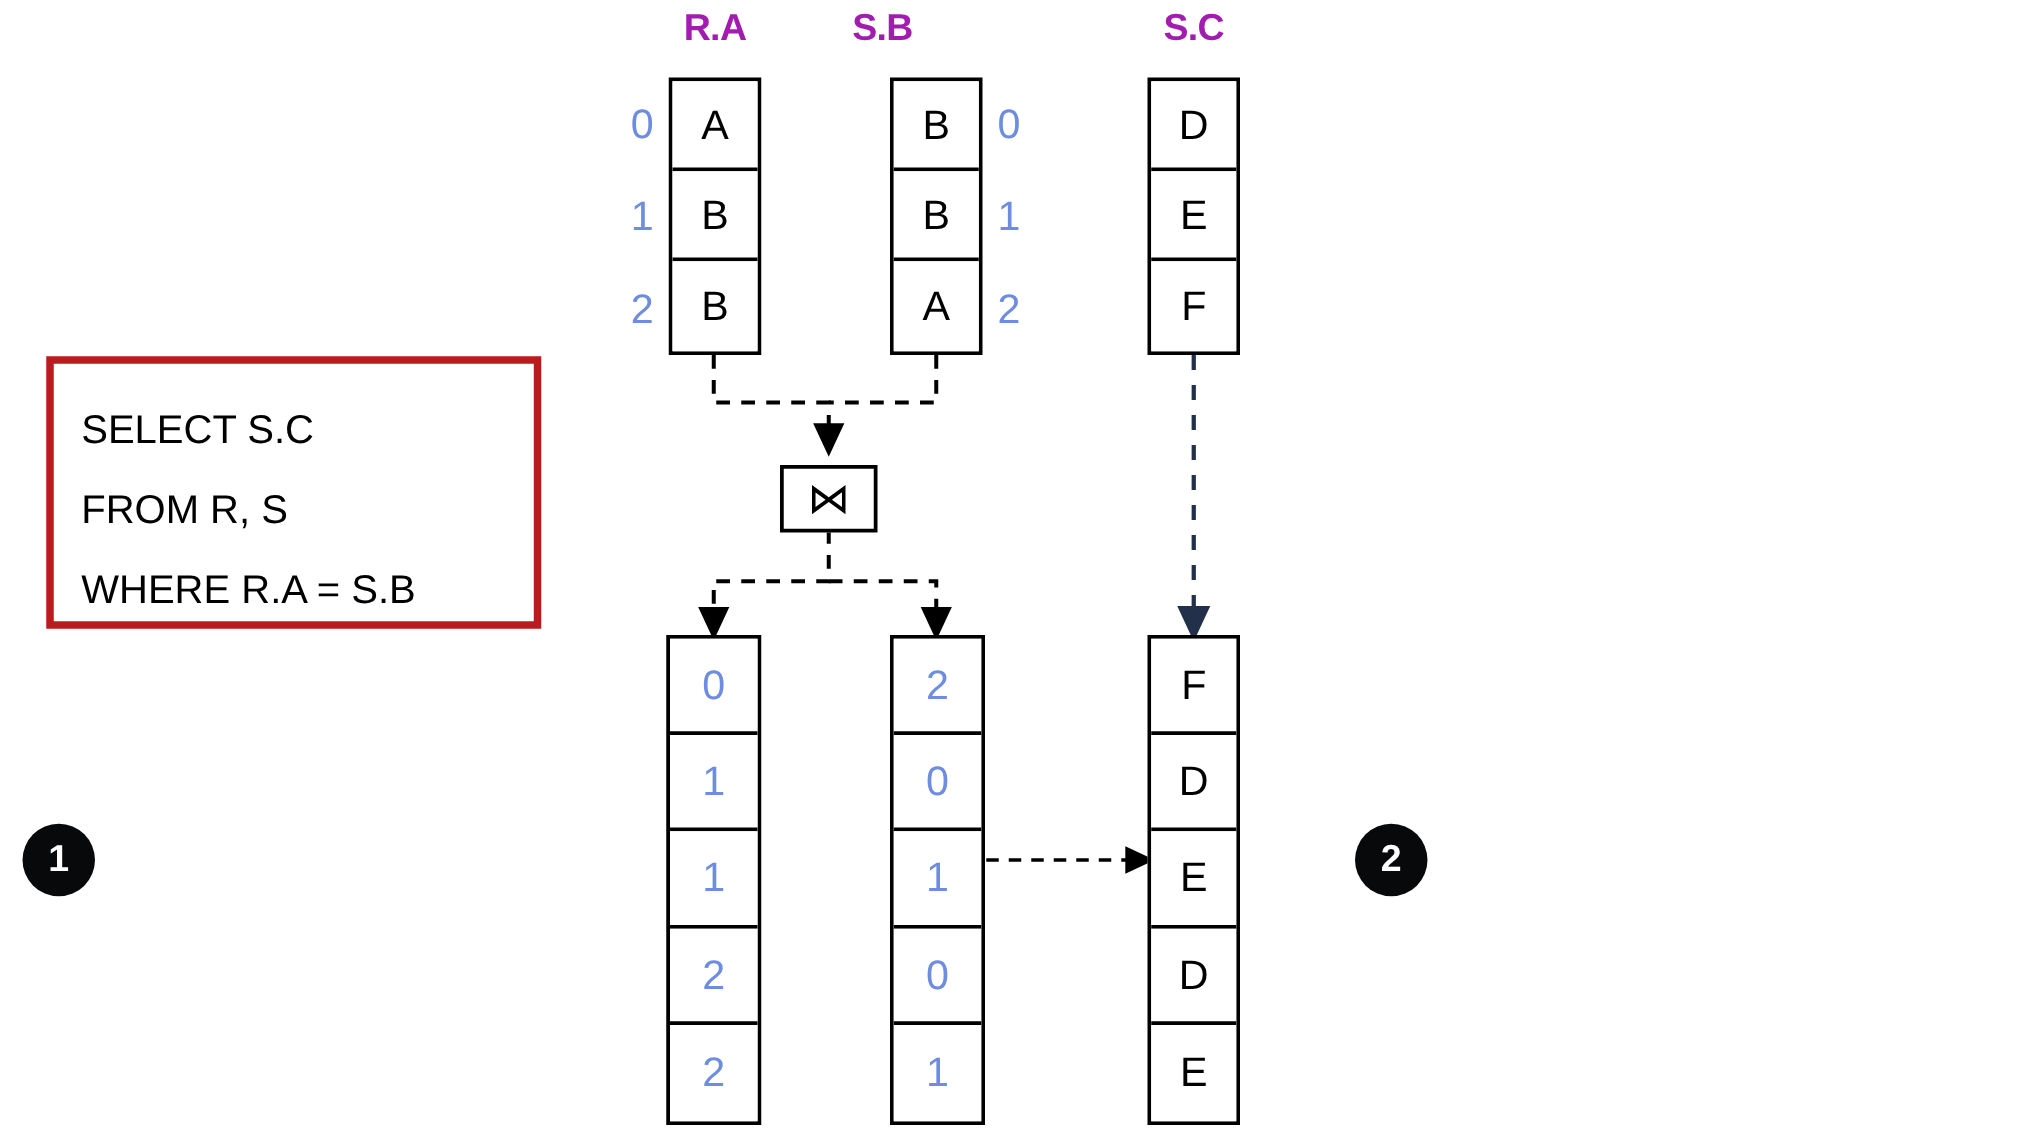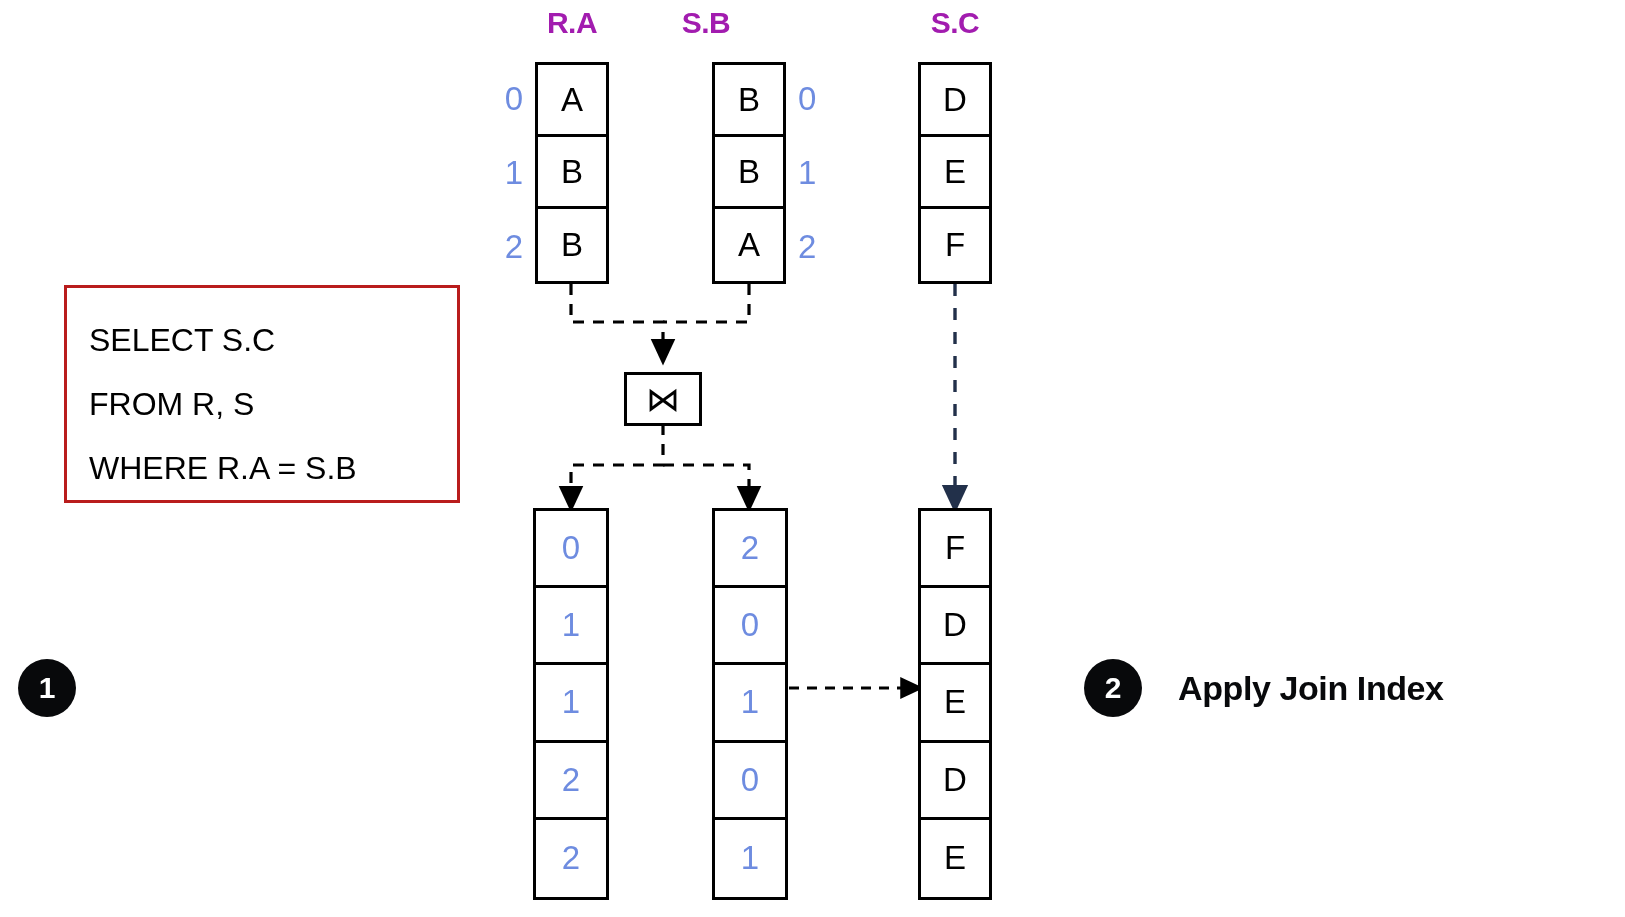--- a/index.html
+++ b/index.html
@@ -61,25 +61,24 @@
     align-items: center;
     font-size: 33px;
     color: #6E8CE0;
   }
   .idx-col.left .inum { justify-content: flex-end; padding-right: 12px; }
   .idx-col.right .inum { justify-content: flex-start; padding-left: 12px; }
 
   
   .sql-box {
     position: absolute;
-    border: 3px solid #b91c1c;
+    border: 6px solid #b91c1c;
     box-sizing: border-box;
     background: #ffffff;
     padding: 20px 22px 18px 22px;
-    margin-left: 27px;
   }
   .sql-line {
     font-size: 32px;
     line-height: 64px;
     color: #000000;
     white-space: nowrap;
   }
 
   
   .join-box {
@@ -229,16 +228,15 @@
     <div class="cell" style="height:77.2px;">D</div>
     <div class="cell" style="height:77.2px;">E</div>
   </div>
 
   <div class="step" style="left:18px; top:659px;">
     <div class="step-badge">1</div>
   </div>
 
   <div class="step" style="left:1084px; top:659px;">
     <div class="step-badge">2</div>
-    <div class="step-label">Apply Join Index</div>
   </div>
 
 </div>
 
 </body></html>

